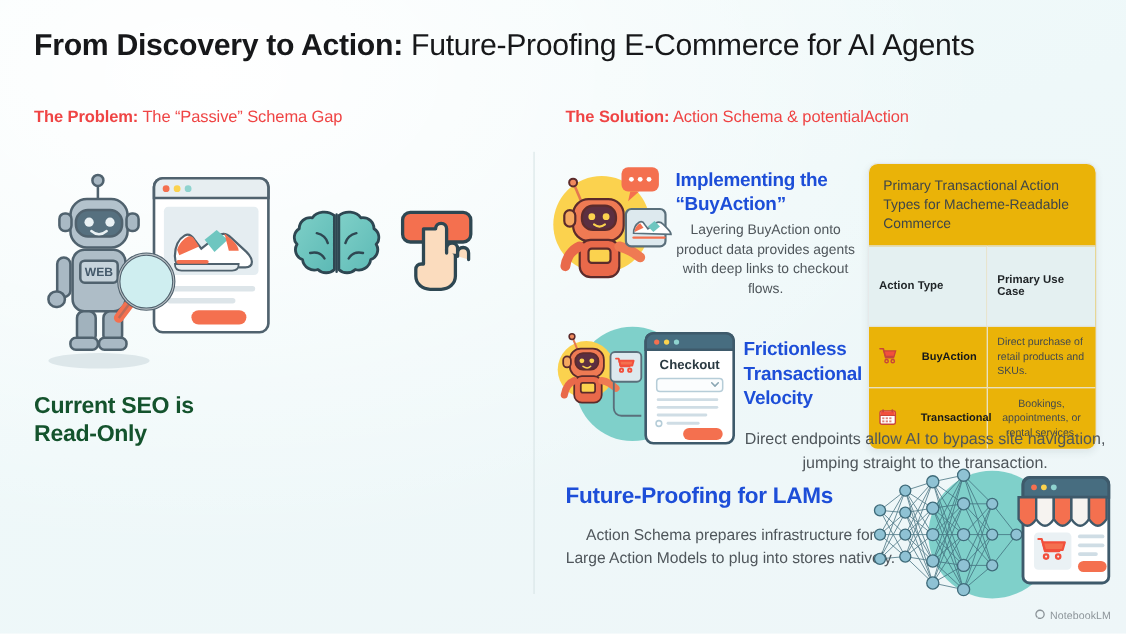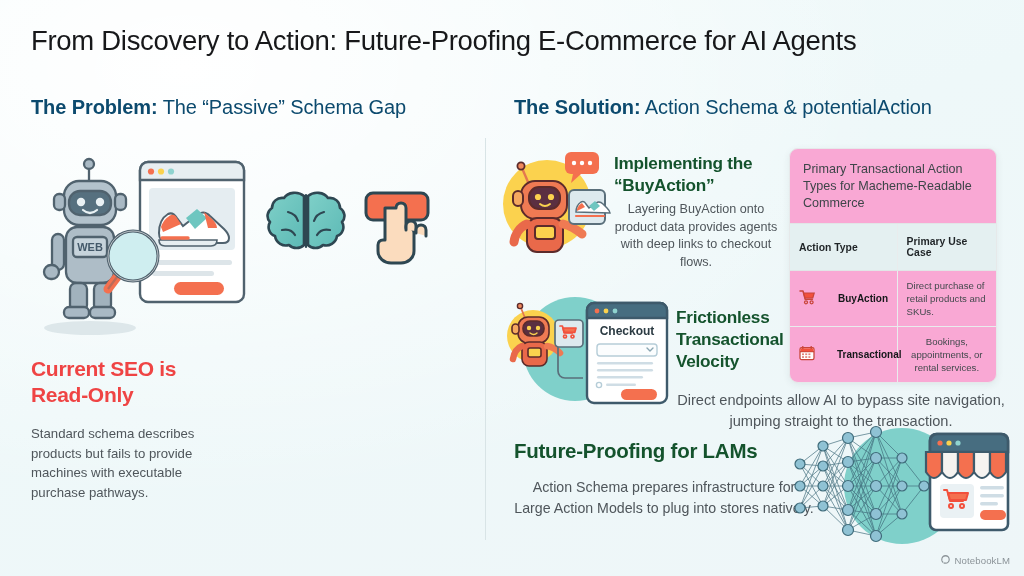--- a/index.html
+++ b/index.html
@@ -13,68 +13,68 @@
     -webkit-font-smoothing:antialiased;
   }
   .slide{position:relative;width:1024px;height:576px;}
 
   
   .title{
     position:absolute;left:31px;top:24px;width:962px;
     font-size:27.5px;line-height:34px;letter-spacing:-.3px;
     color:#17181a;white-space:nowrap;
   }
-  .title .b{font-weight:normal;}
+  .title .b{font-weight:bold;}
   .title .n{font-weight:400;}
 
   
-  .colhead{position:absolute;font-size:20px;line-height:22px;letter-spacing:-.1px;color:#0c4a6e;white-space:nowrap;}
+  .colhead{position:absolute;font-size:15px;line-height:22px;letter-spacing:-.1px;color:#ef4444;white-space:nowrap;}
   .colhead .b{font-weight:bold;}
   .colhead .n{font-weight:400;}
   #ch-left{left:31px;top:96px;}
   #ch-right{left:514px;top:96px;}
 
   .divider{position:absolute;left:485px;top:138px;width:1px;height:402px;background:#d8e4e6;}
 
   
   #left-card-a{position:absolute;left:31px;top:356px;width:200px;}
   #left-card-b{position:absolute;left:265px;top:356px;width:200px;}
-  .lc-title{font-size:21px;line-height:26px;font-weight:bold;letter-spacing:-.3px;color:#ef4444;}
+  .lc-title{font-size:21px;line-height:26px;font-weight:bold;letter-spacing:-.3px;color:#14532d;}
   .lc-body{margin-top:16px;font-size:13.2px;line-height:19.5px;color:#4f565b;}
 
   
   .rblock{position:absolute;}
-  .rb-title{font-weight:bold;letter-spacing:-.25px;color:#14532d;}
+  .rb-title{font-weight:bold;letter-spacing:-.25px;color:#1d4ed8;}
   .rb-body{color:#4f565b;text-align:center;}
 
   #rb1{left:614px;top:152px;width:164px;}
   #rb1 .rb-title{font-size:17.2px;line-height:22px;}
   #rb1 .rb-body{margin-top:5px;font-size:12.6px;line-height:17.5px;}
 
   #rb2{left:676px;top:306px;width:330px;}
   #rb2 .rb-title{font-size:17.2px;line-height:22px;width:130px;}
   #rb2 .rb-body{margin-top:18px;font-size:14.6px;line-height:20.5px;width:330px;}
 
   #rb3{left:514px;top:438px;width:300px;}
   #rb3 .rb-title{font-size:20.5px;line-height:26px;}
   #rb3 .rb-body{margin-top:13px;font-size:14.2px;line-height:21px;}
 
   
   #table-card{
     position:absolute;left:789px;top:148px;width:206px;
-    background:#f9a8d4;border:1px solid #e6e9ea;border-radius:9px;
+    background:#eab308;border:1px solid #e6e9ea;border-radius:9px;
     box-shadow:0 2px 7px rgba(40,60,70,.08);overflow:hidden;
   }
   #table-card .tc-title{
     padding:12px 13px 11px 13px;font-size:12.6px;line-height:17px;color:#3e4549;
   }
   #table-card table{border-collapse:collapse;width:100%;table-layout:fixed;}
   #table-card th{
     background:#e4f0f1;font-size:10.4px;font-weight:bold;color:#1f2427;
-    text-align:left;padding:12px 9px;border-top:1px solid #e1e6e7;border-bottom:1px solid #e1e6e7;
+    text-align:left;padding:25px 9px;border-top:1px solid #e1e6e7;border-bottom:1px solid #e1e6e7;
   }
   #table-card td{
     font-size:9.6px;line-height:13px;color:#43494d;padding:8px 9px;vertical-align:middle;
     border-bottom:1px solid #e9eced;
   }
   #table-card tr:last-child td{border-bottom:none;text-align:center;}
   #table-card col.c1{width:52%;} #table-card col.c2{width:48%;}
   #table-card th.col2,#table-card td.col2{border-left:1px solid #e9eced;}
   .actcell{display:flex;align-items:center;gap:22px;}
   .actcell .nm{font-size:10px;font-weight:bold;color:#16181a;}
@@ -195,21 +195,20 @@
       <g stroke="#2e4752" stroke-width="3" stroke-linejoin="round" stroke-linecap="round" fill="#fbdcbe">
         <path d="M38 24c0-3 2-5 5-5s5 2 5 5v20h3c3 0 5 2 5 5v18c0 7-6 12-13 12h-10c-7 0-13-5-13-12v-6c0-3 2-5 5-5h2V24z"></path>
         <path d="M48 46v-4c0-3 2-5 5-5s5 2 5 5v5"></path>
         <path d="M58 49v-3c0-3 2-5 5-5s5 2 5 5v6"></path>
       </g>
     </svg>
   </div>
 
   <div id="left-card-a">
     <div class="lc-title">Current SEO is Read-Only</div>
-    <div class="lc-body">Standard schema describes products but fails to provide machines with executable purchase pathways.</div>
   </div>
 
   <div class="ill" id="ill-robot-buy">
     <svg viewBox="0 0 115 112" width="115" height="112">
       <circle cx="50" cy="58" r="44" fill="#fbd24e"></circle>
 
       <g>
           <rect x="68" y="6" width="34" height="22" rx="6" fill="#f4704f"></rect>
          <path d="M76 28l-2 9 10-9z" fill="#f4704f"></path>
          <circle cx="77" cy="17" r="2.2" fill="#fff"></circle>

